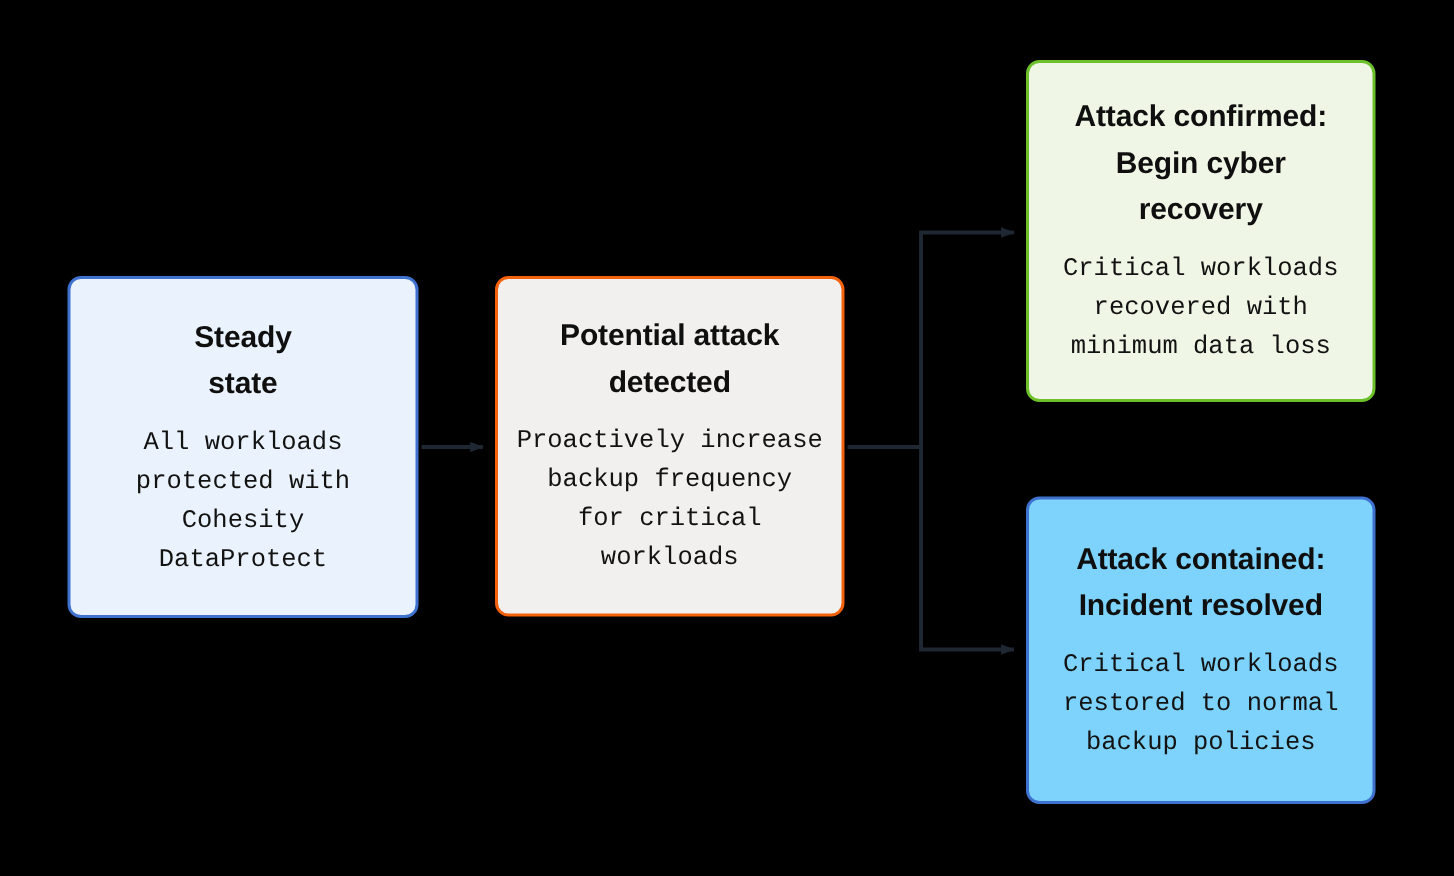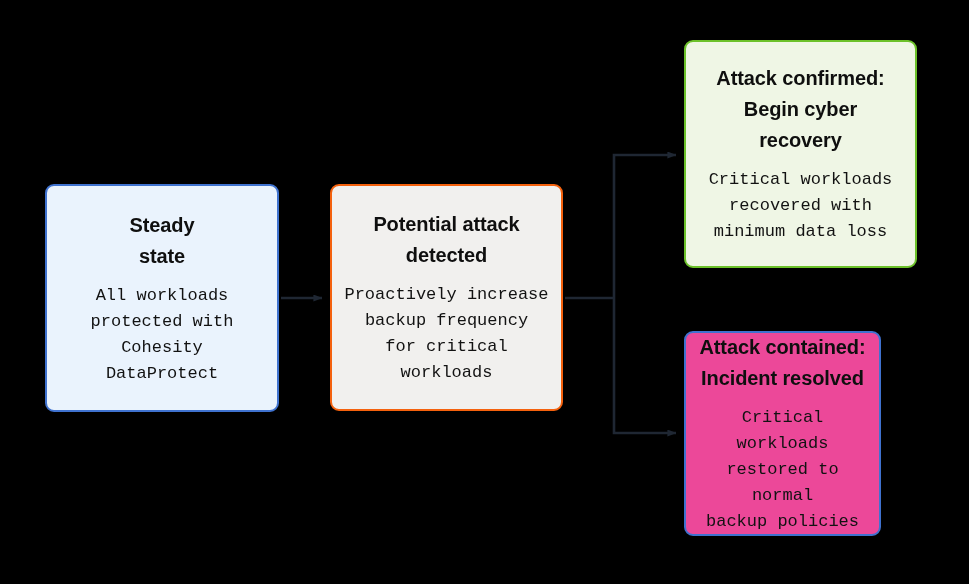--- a/index.html
+++ b/index.html
@@ -54,22 +54,22 @@
     left: 330px; top: 184px;  width: 233px; height: 227px;
     background: #f1f0ee;
     border: 2px solid #f4610d;
   }
   #node-attack-confirmed {
     left: 684px; top: 40px;   width: 233px; height: 228px;
     background: #eff6e5;
     border: 2px solid #6cc12a;
   }
   #node-attack-contained {
-    left: 684px; top: 331px;  width: 197px; height: 205px;
-    background: #ec4899;
+    left: 684px; top: 331px;  width: 233px; height: 205px;
+    background: #7dd3fc;
     border: 2px solid #3f72cf;
     align-items: center;
   }
   
   .edge-layer {
     position: absolute;
     left: 0; top: 0;
     width: 969px; height: 584px;
     pointer-events: none;
   }

